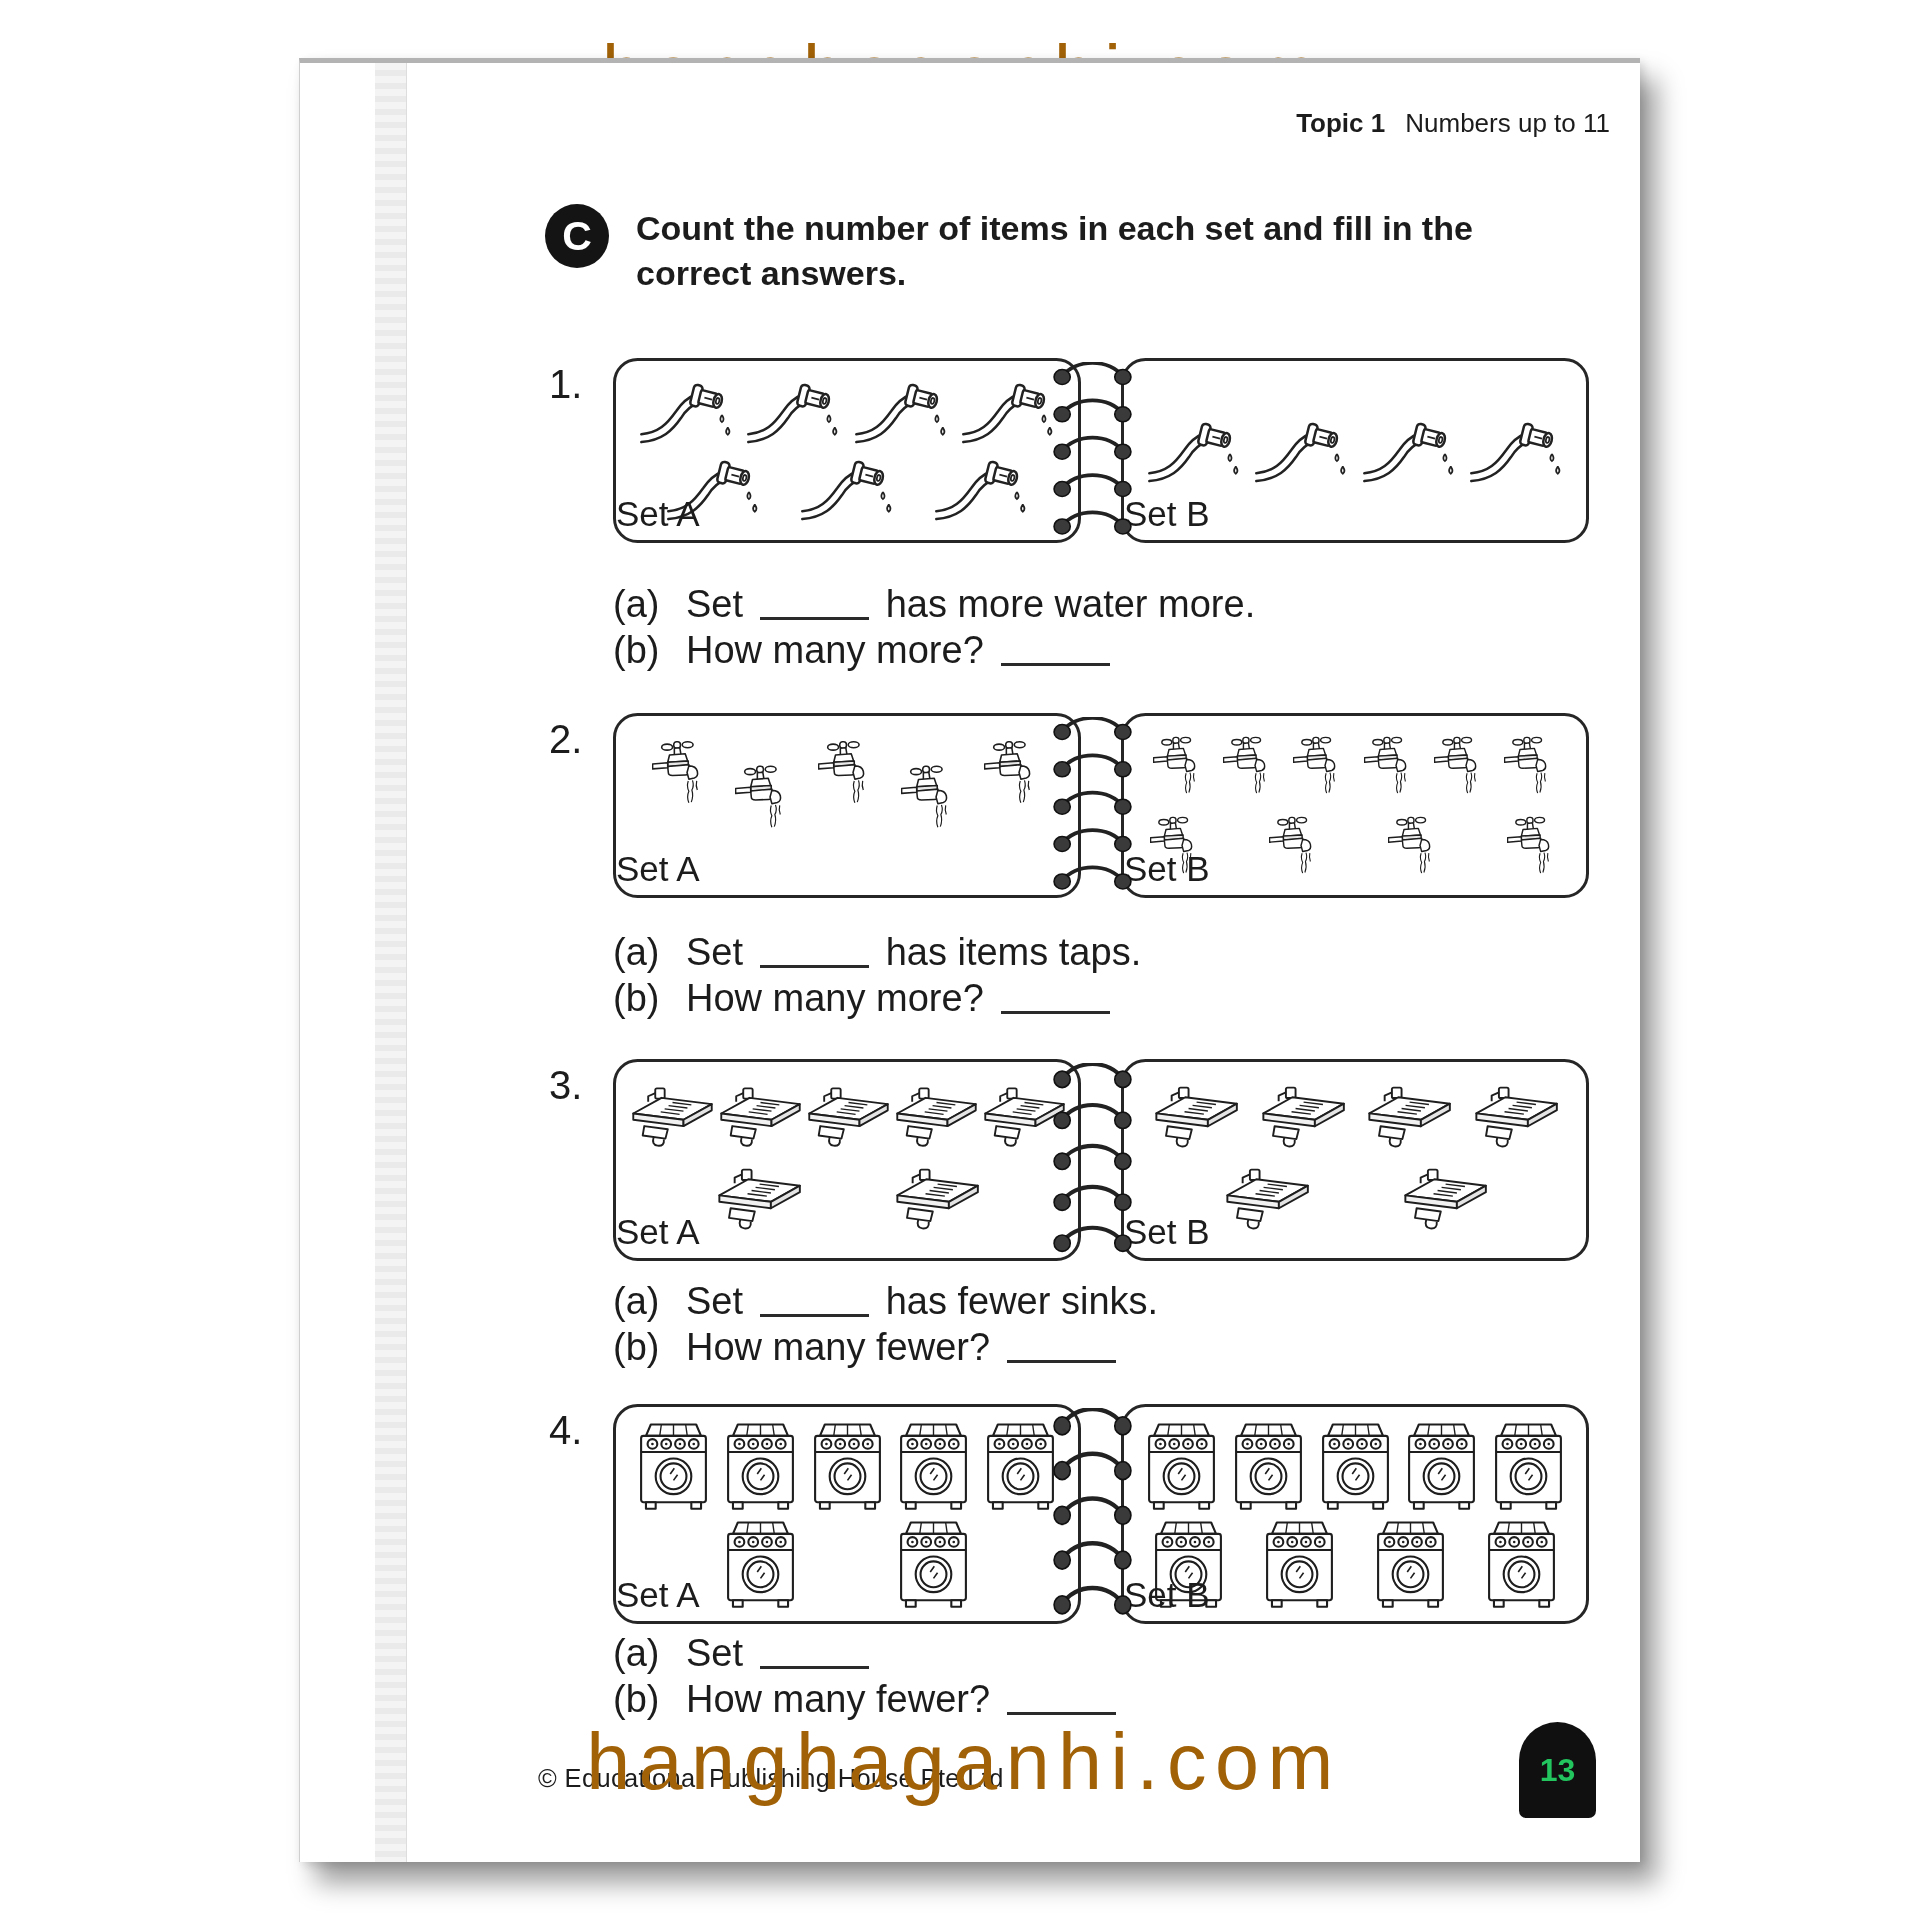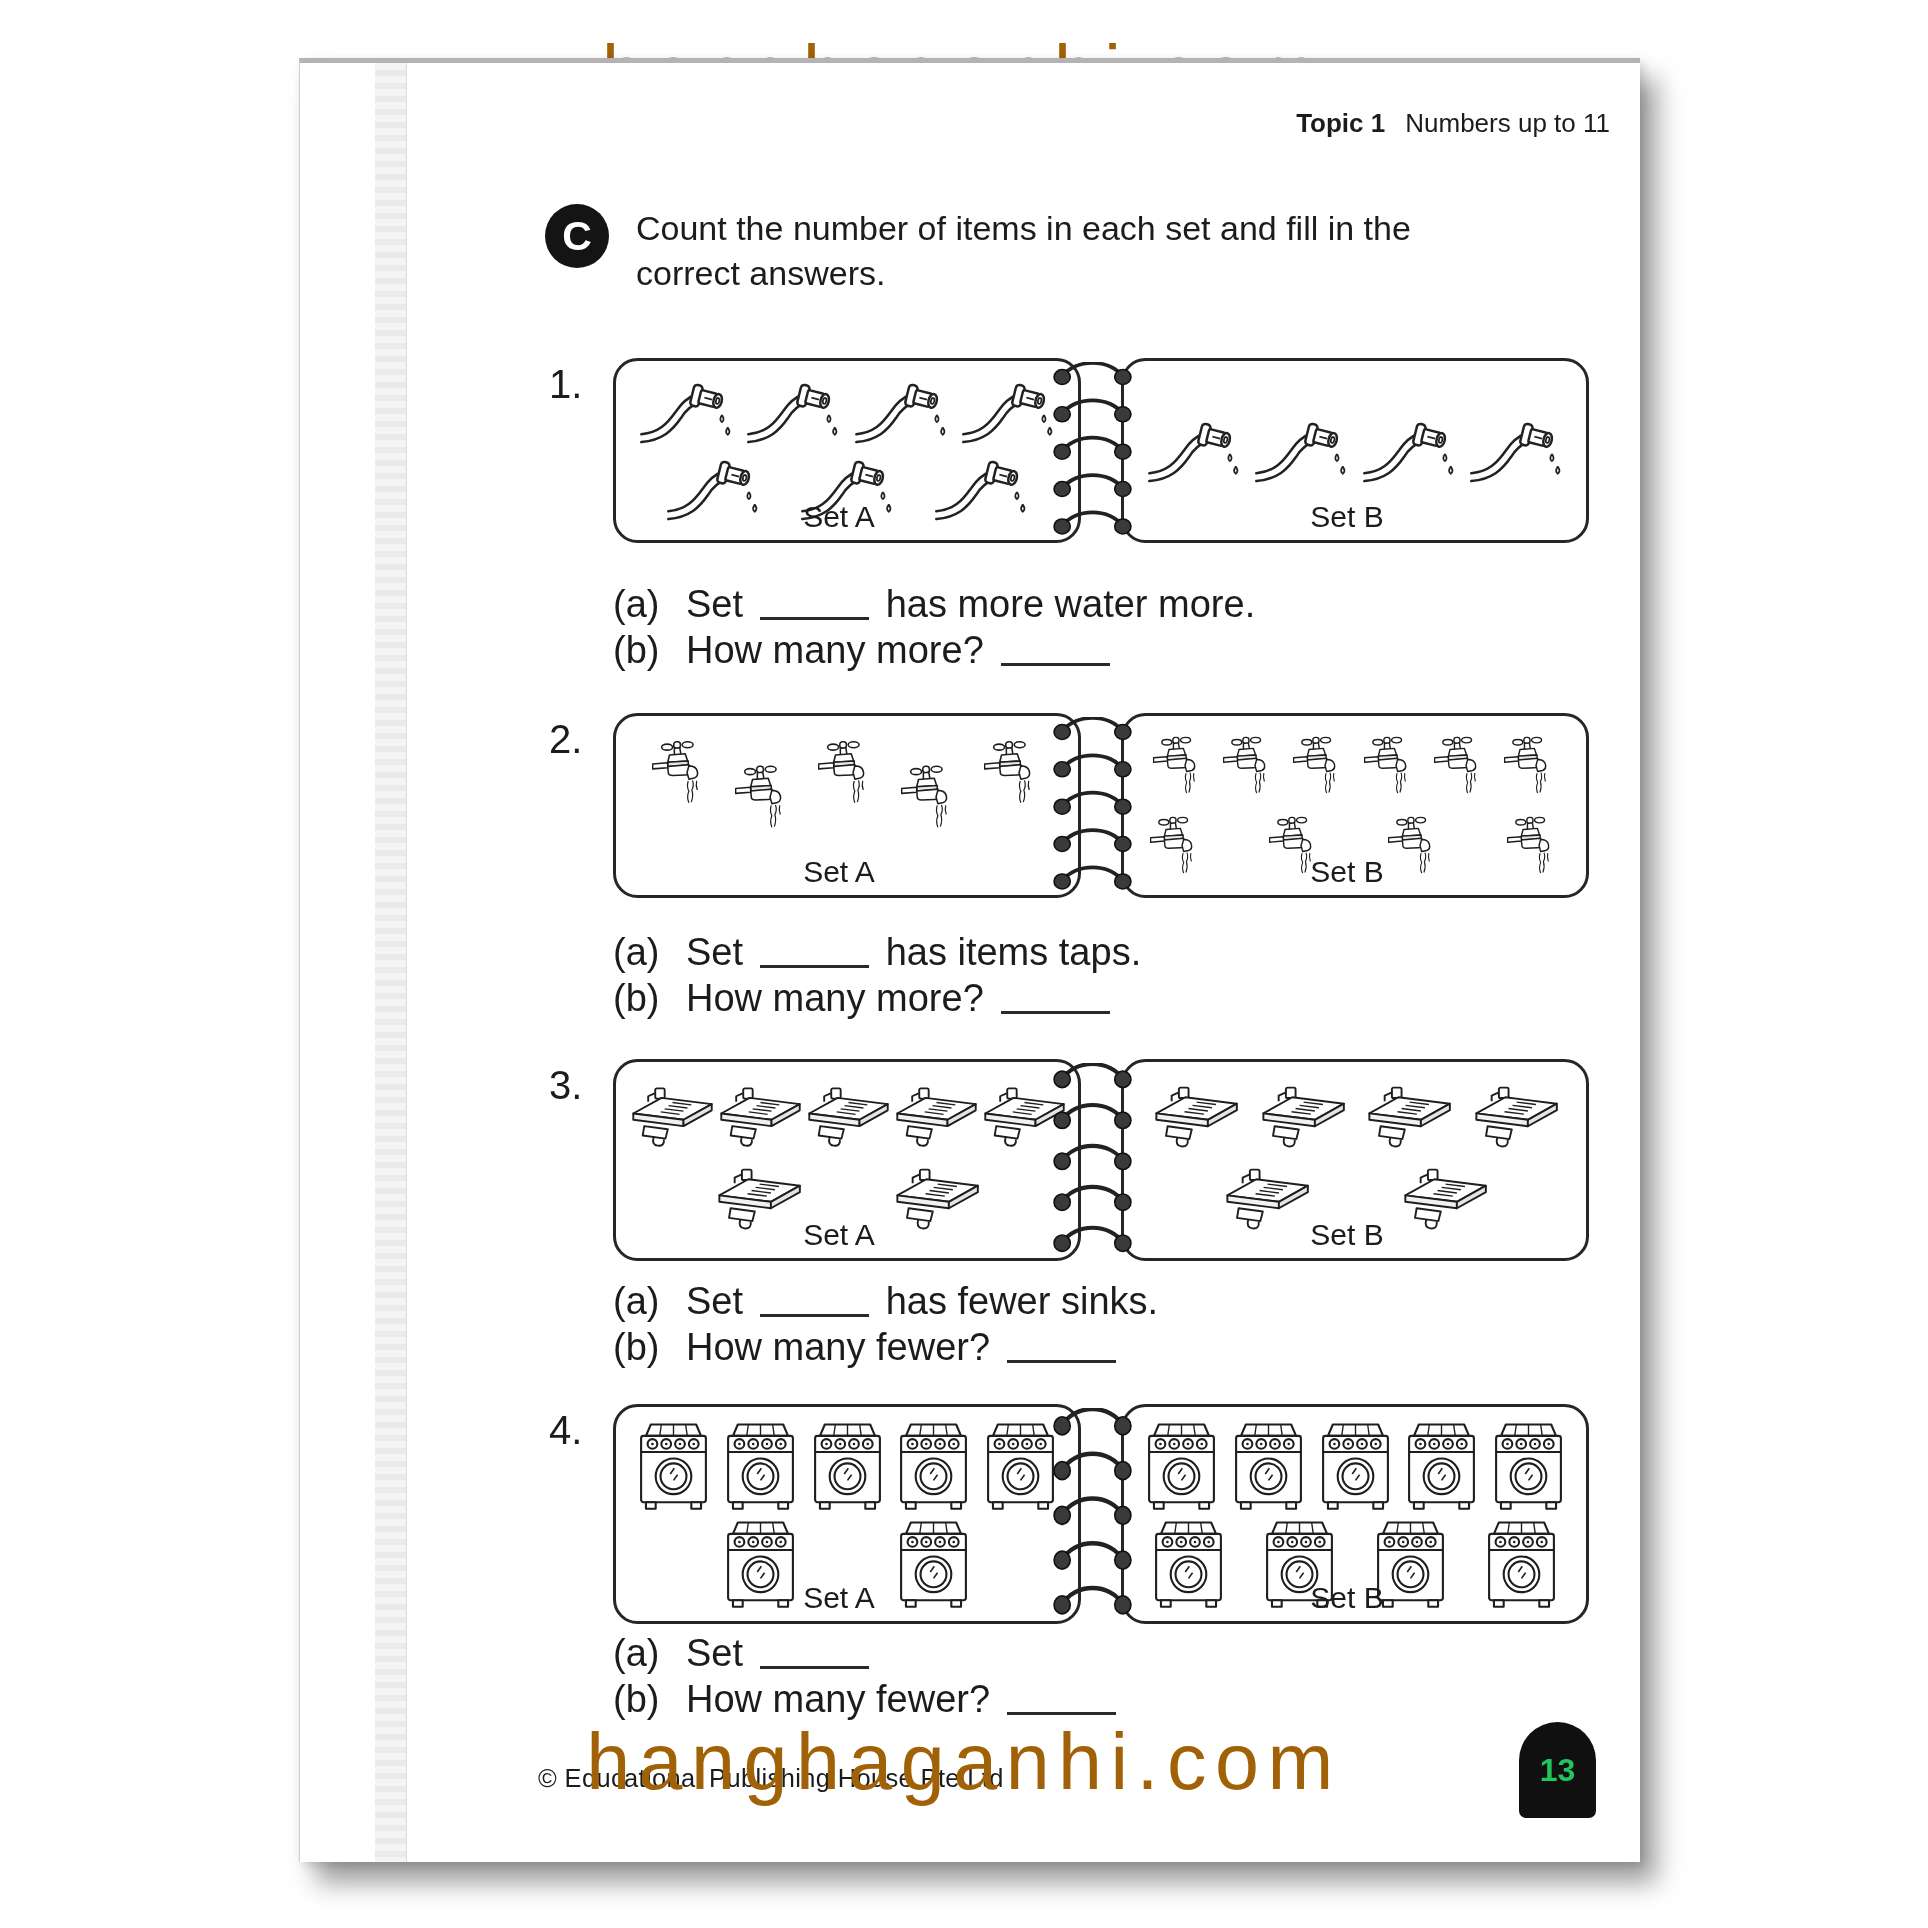--- a/index.html
+++ b/index.html
@@ -17,36 +17,36 @@
   .wm{position:absolute;left:0;right:0;text-align:center;color:#a16207;letter-spacing:8.5px;font-weight:500;white-space:nowrap}
   .wm.top{top:28px;font-size:75px}
   .wm.bottom{top:1716px;font-size:79px}
 
   .topic{position:absolute;right:30px;top:45px;font-size:26px;white-space:nowrap}
   .topic .b{font-weight:700;margin-right:20px}
 
   .badge-c{position:absolute;left:245px;top:141px;width:64px;height:64px;border-radius:50%;
         background:#141414;color:#fff;font-size:41px;font-weight:700;
         display:flex;align-items:center;justify-content:center}
-  .instruction{position:absolute;left:336px;top:143px;width:1026px;font-size:34px;font-weight:400;line-height:45px}
+  .instruction{position:absolute;left:336px;top:143px;width:1026px;font-size:34px;font-weight:700;line-height:45px}
 
   .problem{position:absolute;left:0;width:100%}
   #p1{top:295px;height:185px}
   #p2{top:650px;height:185px}
   #p3{top:996px;height:202px}
   #p4{top:1341px;height:220px}
 
   .problem-number{position:absolute;left:249px;top:3.8px;font-size:40px}
   .panel{position:absolute;top:0;bottom:0;border:3.3px solid #262626;border-radius:24.5px;background:#fff}
   .panel.a{left:313px;width:468px}
   .panel.b{left:821px;width:468px}
   .icon-items{position:absolute;left:11.3px;right:11.3px;top:7.5px;bottom:7.5px;
         display:flex;flex-direction:column;justify-content:space-evenly}
   .icon-row{display:flex;justify-content:space-evenly;align-items:flex-start}
-  .set-label{position:absolute;left:0;right:16px;bottom:5.6px;text-align:center;font-size:30px;z-index:2}
+  .set-label{position:absolute;left:0;right:16px;bottom:5.6px;font-size:35px;z-index:2}
   .rings{position:absolute;left:748px;top:3.8px;width:89px;height:calc(100% - 7.5px);z-index:3}
 
   .item-hose{width:98px;height:68px}
   .item-tap{width:58px;height:83px}
   .item-sink{width:94px;height:66px}
   .item-washer{width:81px;height:96px}
   #p2 .panel.a .icon-items{justify-content:flex-start;padding-top:7.5px}
   #p2 .panel.a .icon-row .item-icon:nth-child(even){transform:translateY(24.5px)}
   #p2 .panel.b .item-tap{width:53px;height:75px}
   #p2 .panel.b .icon-row:nth-child(2){justify-content:space-between;padding:0 15px}

